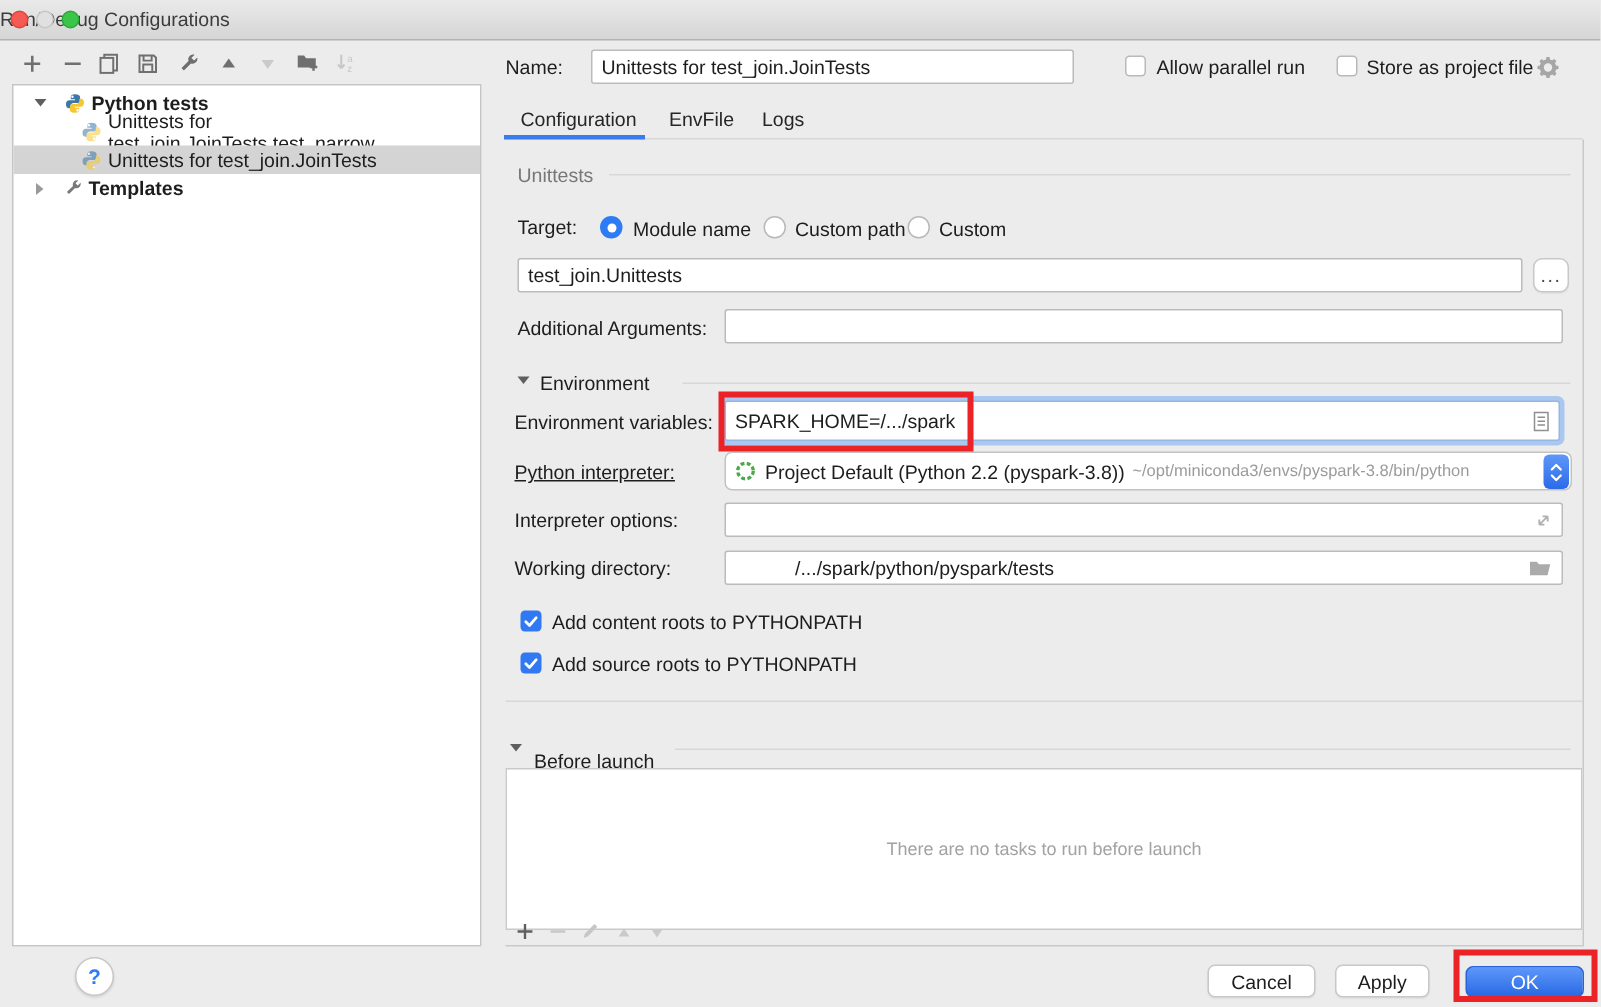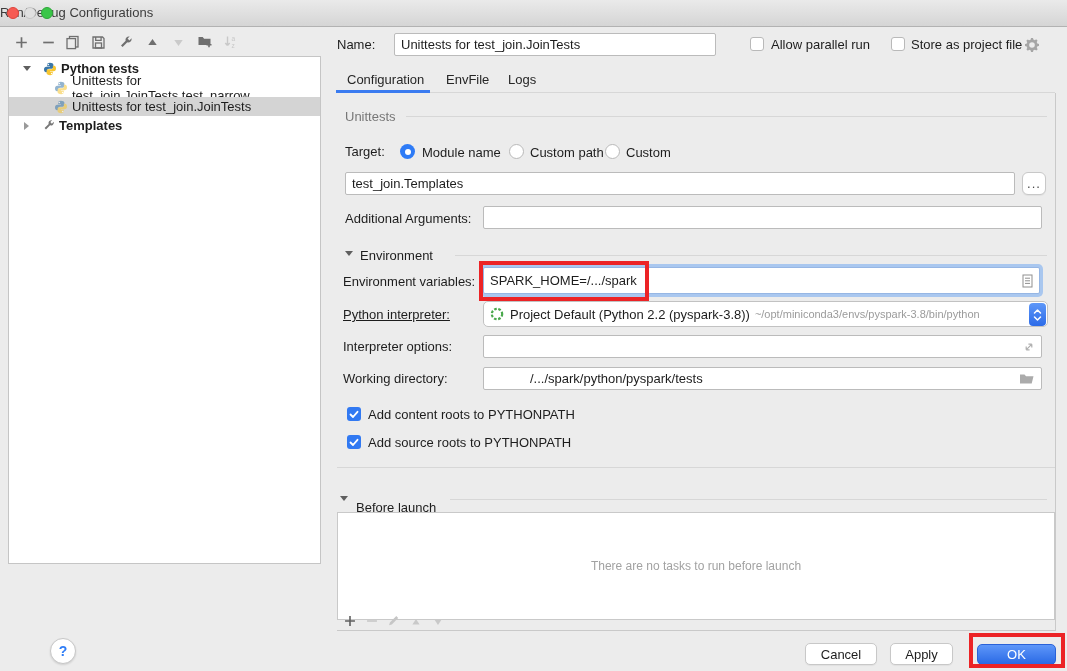--- a/index.html
+++ b/index.html
@@ -10,21 +10,21 @@
   .titlebar{position:absolute;left:0;top:0;width:1067px;height:27px;
             background:linear-gradient(#EAEAEA,#D5D5D5);border-bottom:1px solid #B2B2B2;box-sizing:border-box;}
   .title{line-height:26px;text-align:left;color:#3c3c3c;font-size:13px;border-radius:9px;}
   .light{position:absolute;top:7px;width:12px;height:12px;border-radius:50%;box-sizing:border-box;}
   .light.red{left:7px;background:#F65B53;border:1px solid #E0443C;}
   .light.gray{left:24px;background:#E0E0E0;border:1px solid #C6C6C6;}
   .light.green{left:41px;background:#3BC649;border:1px solid #2EA83A;}
   
   .icnbtn{position:absolute;width:17px;height:17px;display:flex;align-items:center;justify-content:center;}
   
-  .treepanel{position:absolute;left:8px;top:56px;width:313px;height:508px;background:#fff;
+  .treepanel{position:absolute;left:8px;top:56px;width:313px;height:575px;background:#fff;
              border:1px solid #C5C5C5;box-sizing:border-box;overflow:hidden;}
   .trow{position:absolute;left:0;width:100%;height:19px;display:flex;align-items:center;}
   .trow.sel{background:#D4D4D4;}
   .tri-d{width:0;height:0;border-left:4px solid transparent;border-right:4px solid transparent;border-top:5.5px solid #5f5f5f;}
   .tri-r{width:0;height:0;border-top:4px solid transparent;border-bottom:4px solid transparent;border-left:5.5px solid #9a9a9a;}
   .tlabel{margin-left:4px;}
   .bold{font-weight:bold;}
   
   .lbl{position:absolute;white-space:nowrap;}
   .field{position:absolute;background:#fff;border:1px solid #BBBBBB;border-radius:2px;
@@ -201,21 +201,21 @@
 
   <div class="lbl" style="left:345px;top:144px;">Target:</div>
   <div class="radio sel" style="left:400px;top:144px;"></div>
   <div class="lbl" style="left:422px;top:145px;">Module name</div>
   <div class="radio" style="left:509px;top:144px;"></div>
   <div class="lbl" style="left:530px;top:145px;">Custom path</div>
   <div class="radio" style="left:605px;top:144px;"></div>
   <div class="lbl" style="left:626px;top:145px;">Custom</div>
 
   <div class="field" style="left:345px;top:172px;width:670px;height:23px;">
-    <span class="fval">test_join.Templates</span>
+    <span class="fval">test_join.Unittests</span>
   </div>
   <div class="btn browse" style="left:1022px;top:172px;width:24px;height:23px;">
     <span>...</span>
   </div>
 
   <div class="lbl" style="left:345px;top:211px;">Additional Arguments:</div>
   <div class="field" style="left:483px;top:206px;width:559px;height:23px;">
     <span class="fval"></span>
   </div>
 

